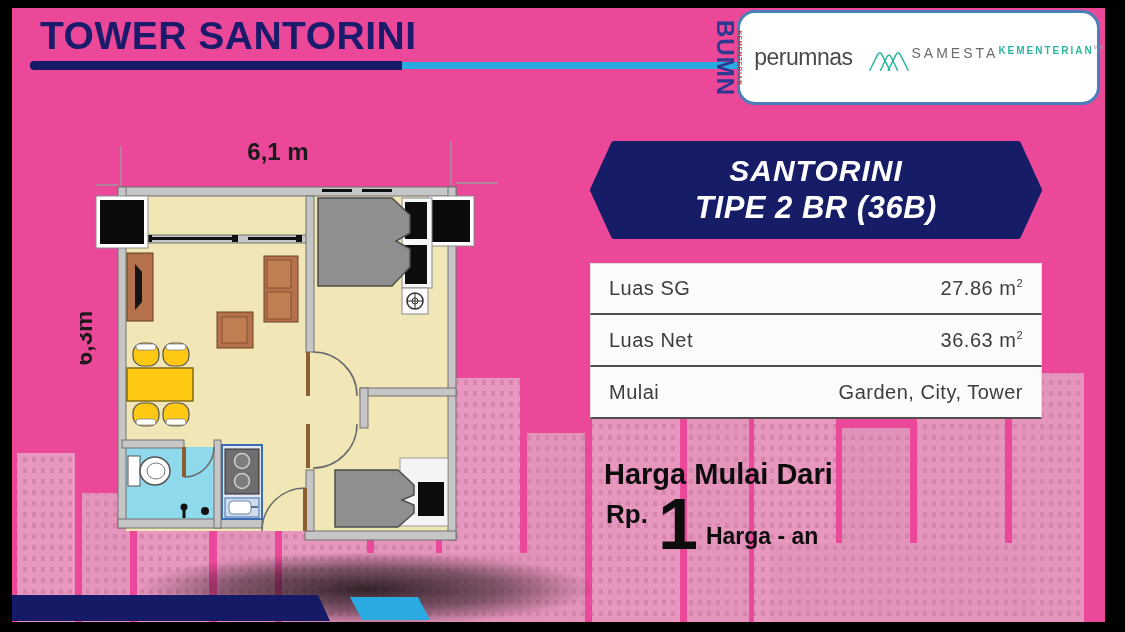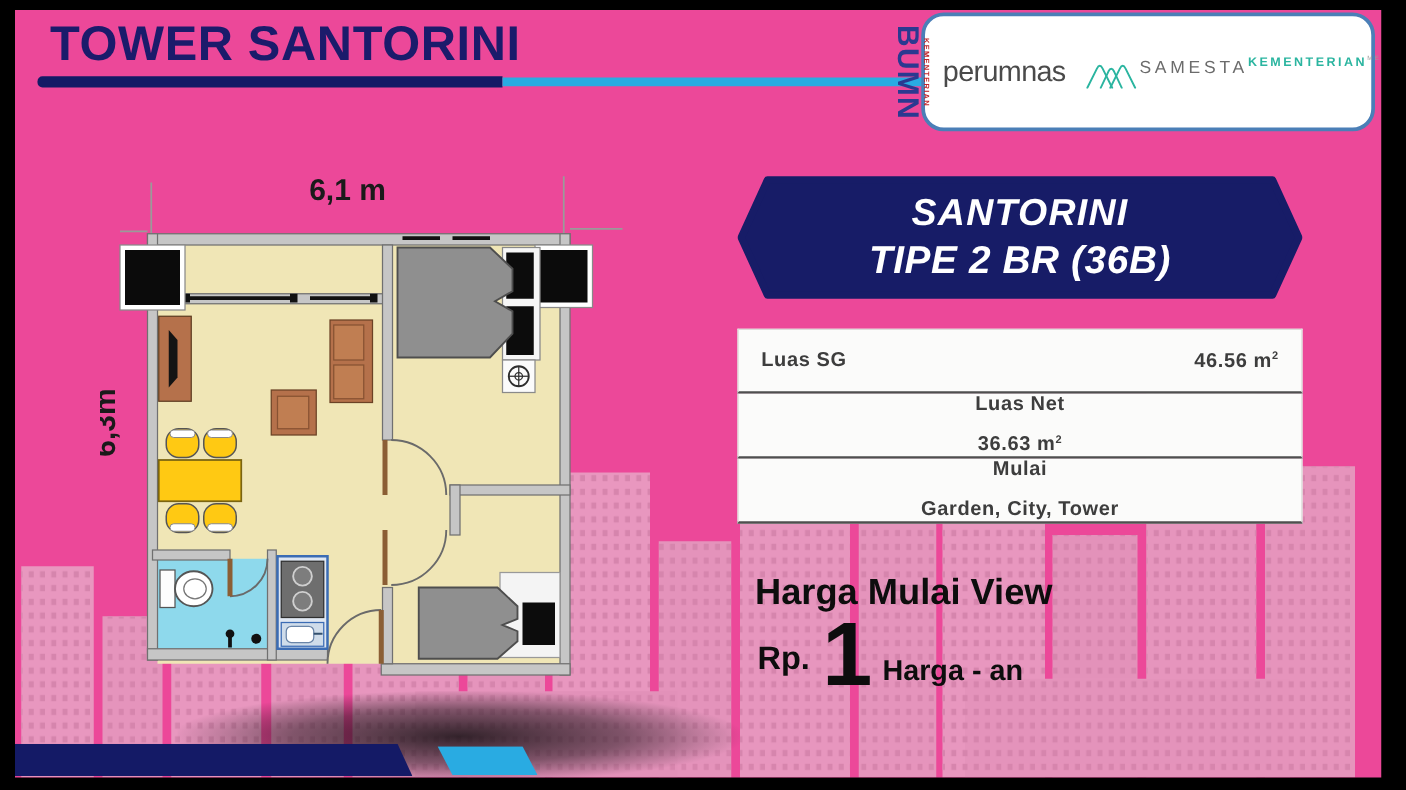--- a/index.html
+++ b/index.html
@@ -31,29 +31,29 @@
   #banner{left:578px;top:132px;width:452px;height:100px;}
   #banner-text{left:578px;top:132px;width:452px;height:100px;display:flex;flex-direction:column;
                align-items:center;justify-content:center;color:#fff;font-weight:bold;line-height:1.2;font-style:italic;}
   #banner-text .l1{font-size:30px;letter-spacing:1px;}
   #banner-text .l2{font-size:31px;letter-spacing:0.5px;}
 
   
   #spec{left:578px;top:255px;width:452px;}
   .spec-row{height:52px;display:flex;align-items:center;justify-content:space-between;
             padding:0 18px;background:#fbfbfa;border:1px solid #dcdcda;border-bottom:2px solid #4f4f4f;
-            box-sizing:border-box;font-size:16px;color:#3d3d3d;letter-spacing:0.5px;font-weight:bold;}
-  .spec-row + .spec-row{border-top:none;flex-direction:column;}
+            box-sizing:border-box;font-size:20px;color:#3d3d3d;letter-spacing:0.5px;}
+  .spec-row + .spec-row{border-top:none;}
   .spec-val{text-align:right;}
   .spec-val sup{font-size:0.55em;vertical-align:super;}
 
   
   #price{left:592px;top:450px;color:#0d0d0d;}
   #price-heading{font-size:29px;font-weight:bold;margin:0 0 4px 0;}
-  #price-line{display:flex;align-items:center;}
+  #price-line{display:flex;align-items:flex-start;}
   #price-currency{font-size:26px;font-weight:bold;margin:4px 10px 0 2px;}
   #price-amount{font-size:72px;font-weight:bold;line-height:0.82;}
   #price-unit{font-size:23px;font-weight:bold;align-self:flex-end;margin:0 0 4px 8px;}
 
   
   #plan-shadow{left:130px;top:545px;width:450px;height:72px;
       background:radial-gradient(ellipse at center, rgba(8,8,8,0.8) 0%, rgba(8,8,8,0.45) 42%, rgba(8,8,8,0) 72%);}
   #bar-navy-bottom{left:0;top:587px;width:322px;height:26px;background:#141a66;
       clip-path:polygon(0 0,306px 0,318px 100%,0 100%);}
   #bar-cyan-bottom{left:326px;top:589px;width:94px;height:23px;background:#29abe2;
@@ -318,34 +318,34 @@
     <polygon points="3,50 24,4 428,4 449,50 428,96 24,96" fill="#171c67" stroke="#171c67" stroke-width="6" stroke-linejoin="round"></polygon>
   </svg>
   <div class="abs" id="banner-text">
     <span class="l1">SANTORINI</span>
     <span class="l2">TIPE 2 BR (36B)</span>
   </div>
 
   <div class="abs" id="spec">
     <div class="spec-row">
       <span>Luas SG</span>
-      <span class="spec-val"><span>46.56 m</span><sup>2</sup></span>
+      <span class="spec-val"><span>27.86 m</span><sup>2</sup></span>
     </div>
     <div class="spec-row">
       <span>Luas Net</span>
       <span class="spec-val"><span>36.63 m</span><sup>2</sup></span>
     </div>
     <div class="spec-row">
       <span>Mulai</span>
       <span class="spec-val"><span>Garden, City, Tower</span><sup></sup></span>
     </div>
   </div>
 
   <div class="abs" id="price">
-    <p id="price-heading">Harga Mulai View</p>
+    <p id="price-heading">Harga Mulai Dari</p>
     <div id="price-line">
       <span id="price-currency">Rp.</span>
       <span id="price-amount">1</span>
       <span id="price-unit">Harga - an</span>
     </div>
   </div>
 
   <div class="abs" id="bar-navy-bottom"></div>
   <div class="abs" id="bar-cyan-bottom"></div>
 

